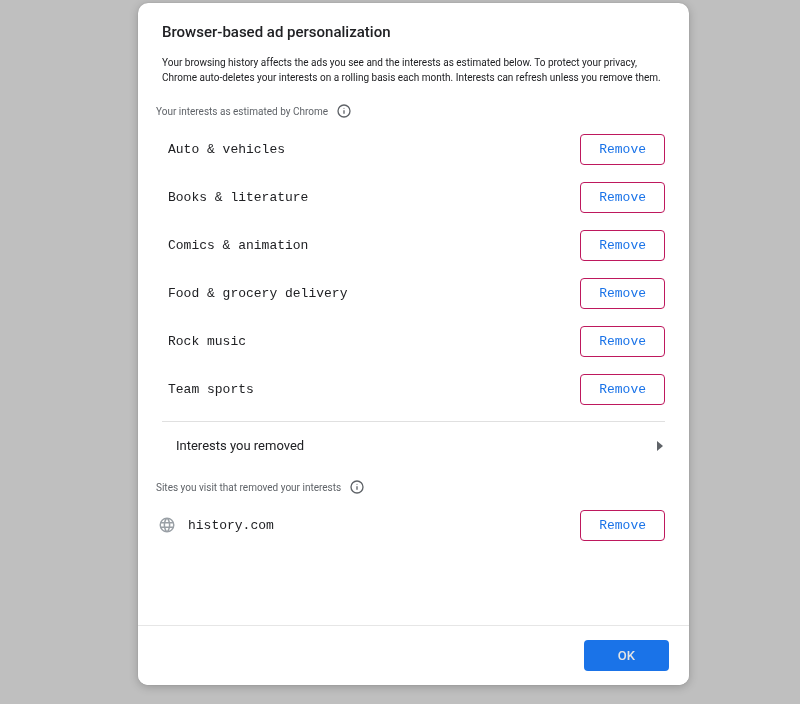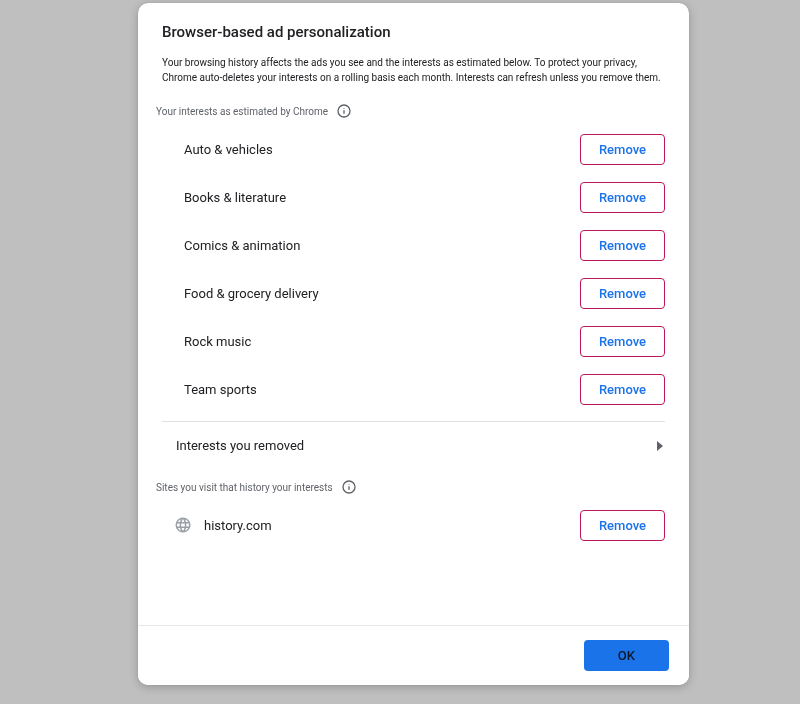--- a/index.html
+++ b/index.html
@@ -49,21 +49,22 @@
   .section-header.sites {
     padding-top: 10px;
   }
   .info-icon {
     width: 16px; height: 16px;
     flex: 0 0 auto;
     color: #5f6368;
   }
   .info-icon svg { display:block; }
   .list {
-    padding: 0 24px 0 32px;
+    padding: 0 24px 0 16px;
+    font-family: Liberation Mono, monospace;
   }
   .row {
     display: flex;
     align-items: center;
     justify-content: space-between;
     min-height: 48px;
     padding: 0 0 0 14px;
   }
   .row.site { padding-left: 4px; }
   .row-left {
@@ -111,21 +112,21 @@
   }
   .footer {
     border-top: 1px solid #e6e6e6;
     padding: 14px 20px;
     display: flex;
     justify-content: flex-end;
     background: #fff;
   }
   .ok-btn {
     background: #1a73e8;
-    color: #0f172a;
+    color: #e5e5e5;
     border: none;
     border-radius: 4px;
     font-size: 13px;
     font-weight: 500;
     padding: 8px 34px;
     cursor: pointer;
     font-family: inherit;
   }
 </style>
 </head>
@@ -188,21 +189,21 @@
     </div>
 
     <div class="divider"></div>
 
     <div class="collapsed-row">
       <span>Interests you removed</span>
       <span class="caret-icon"></span>
     </div>
 
     <div class="section-header sites">
-      <span>Sites you visit that history your interests</span>
+      <span>Sites you visit that removed your interests</span>
       <span class="info-icon">
         <svg viewBox="0 0 24 24" width="16" height="16" fill="none" stroke="currentColor" stroke-width="2">
           <circle cx="12" cy="12" r="9"></circle>
           <line x1="12" y1="11" x2="12" y2="16"></line>
           <circle cx="12" cy="8" r="0.8" fill="currentColor" stroke="none"></circle>
         </svg>
       </span>
     </div>
 
     <div class="list">

